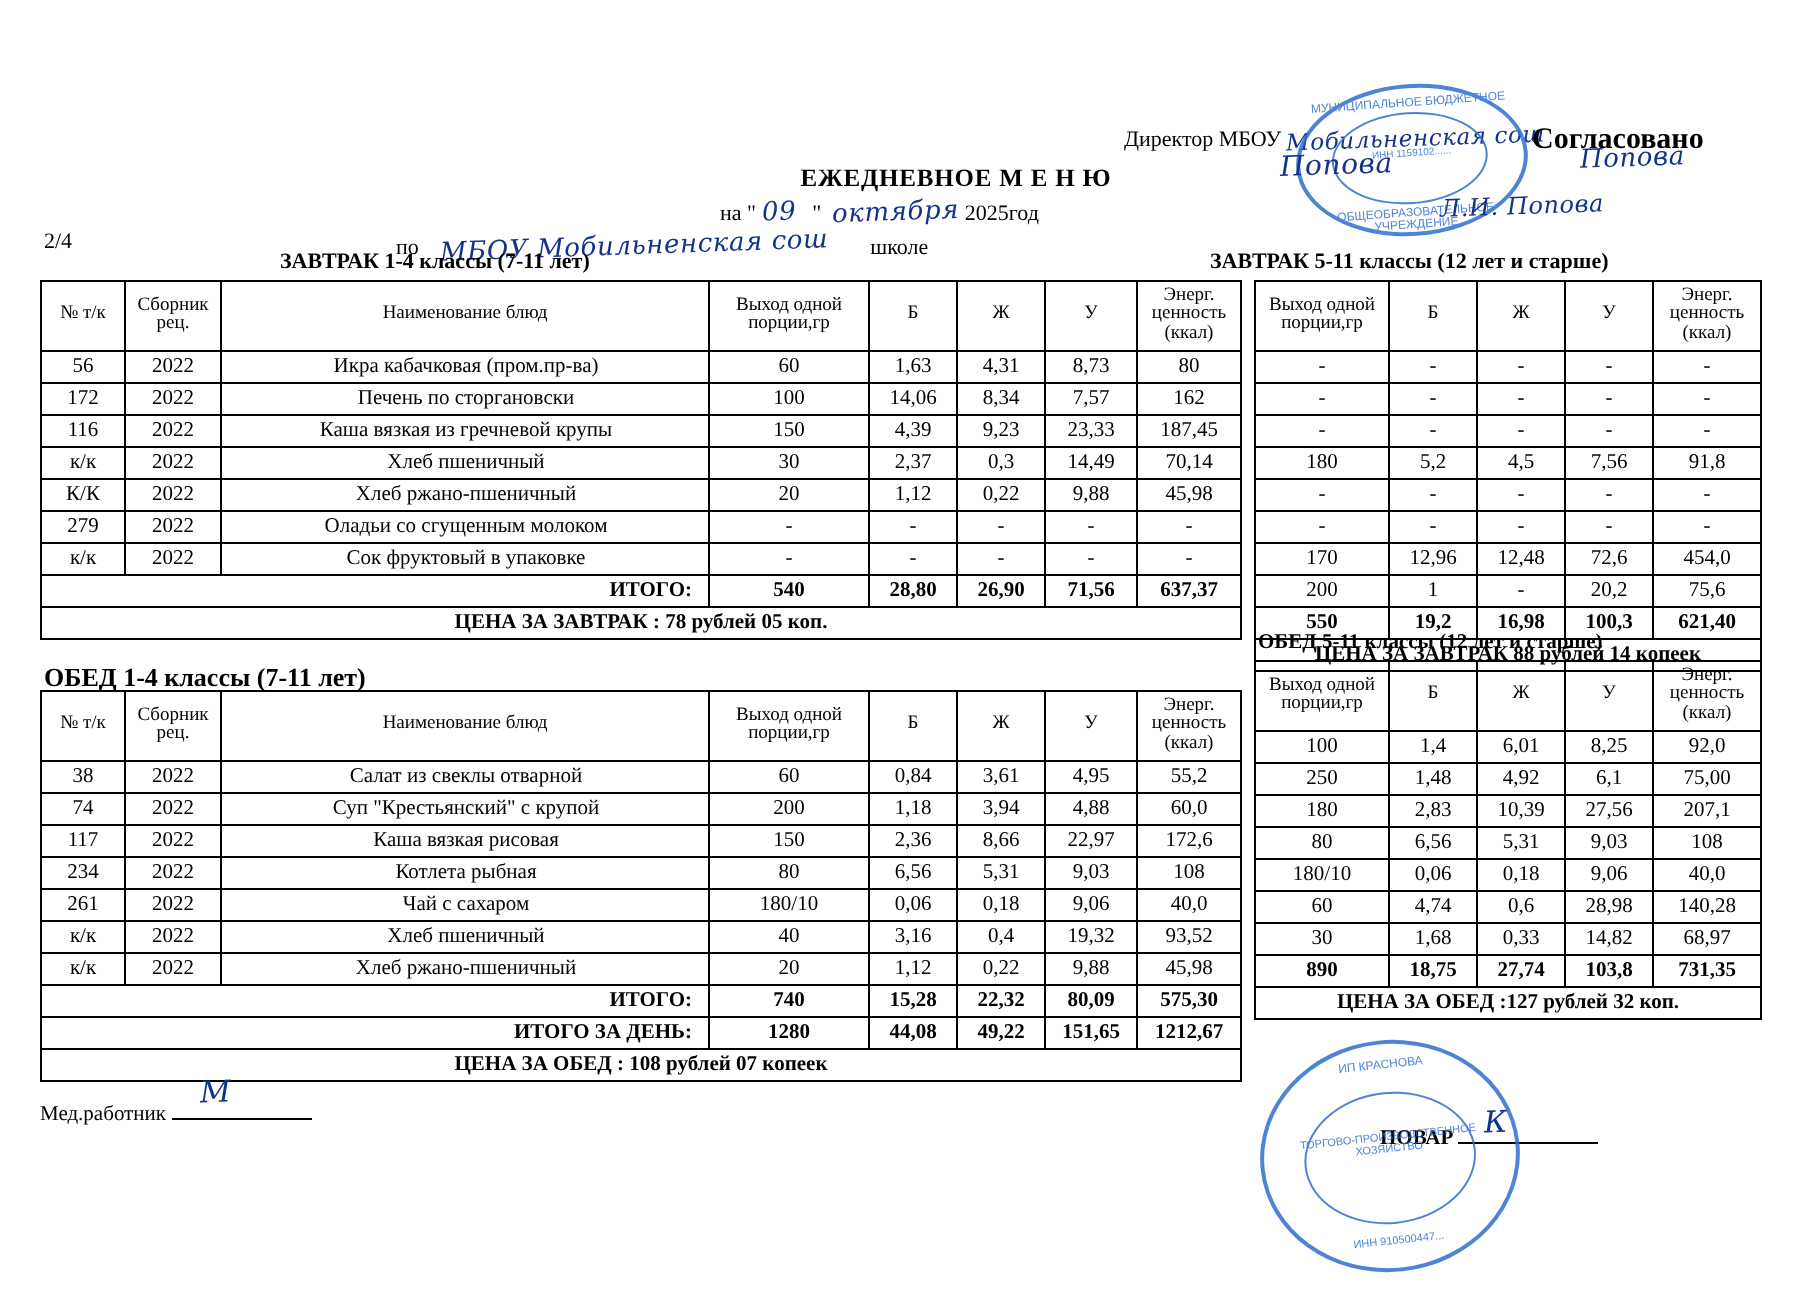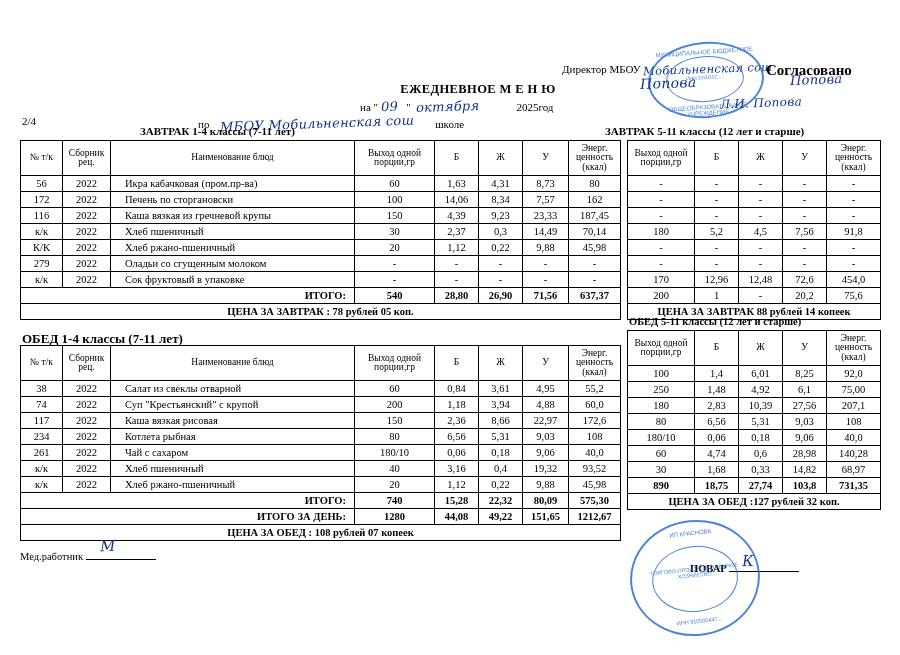--- a/index.html
+++ b/index.html
@@ -67,21 +67,21 @@
   td,th{
     border:1px solid #000;
     font-size:10.5px;
     padding:0 2px;
     text-align:center;
     vertical-align:middle;
     height:15px;
     overflow:hidden;
     white-space:nowrap;
   }
-  td.name{text-align:left;padding-left:14px;}
+  td.name{text-align:center;padding-left:3px;}
   .thead td{font-size:9.5px;line-height:1.0;height:34px;white-space:normal;}
   .bold{font-weight:bold;}
   .tbl-left{position:absolute;left:20px;}
   .tbl-right{position:absolute;left:627px;}
   .sect-title{
     position:absolute;font-size:11px;font-weight:bold;
   }
   .footer-left{
     position:absolute;left:20px;top:548px;font-size:10.5px;
   }
@@ -104,21 +104,21 @@
 
   <div class="soglas">Согласовано</div>
 
   <div class="hdr-title">ЕЖЕДНЕВНОЕ М Е Н Ю</div>
 
   <div class="hdr-line2">
     <span style="margin-left:60px">на "</span>
     <span class="script">09</span>
     <span>&nbsp;&nbsp;"&nbsp;</span>
     <span class="script">октября</span>
-    <span style="margin-left:34px">2025год</span>
+    <span style="">2025год</span>
   </div>
 
   <div class="hdr-line3">
     <span style="margin-left:58px">по</span>
     <span class="script" style="margin-left:8px">МБОУ Мобильненская сош</span>
     <span style="margin-left:18px">школе</span>
   </div>
 
   <div class="stamp" style="left:648px;top:42px;width:112px;height:72px;border-radius:50%;transform:rotate(-4deg);">
     <div class="stamp-inner" style="left:16px;top:12px;width:76px;height:44px;"></div>
@@ -306,20 +306,27 @@
           <td>454,0</td>
         </tr>
     <tr>
           <td>200</td>
           <td>1</td>
           <td>-</td>
           <td>20,2</td>
           <td>75,6</td>
         </tr>
     <tr>
+      <td class="bold">550</td>
+      <td class="bold">19,2</td>
+      <td class="bold">16,98</td>
+      <td class="bold">100,3</td>
+      <td class="bold">621,40</td>
+    </tr>
+    <tr>
       <td colspan="5" class="bold">ЦЕНА ЗА ЗАВТРАК 88 рублей 14 копеек</td>
     </tr>
   </tbody>
     </table>
 
   <div class="sect-title" style="left:22px;top:331px;font-size:13px;">ОБЕД 1-4 классы (7-11 лет)</div>
   <div class="sect-title" style="left:629px;top:316px;font-size:10.5px;">ОБЕД 5-11 классы (12 лет и старше)</div>
 
   <table class="tbl-left" style="top:345px;width:600px;">
     <colgroup>

